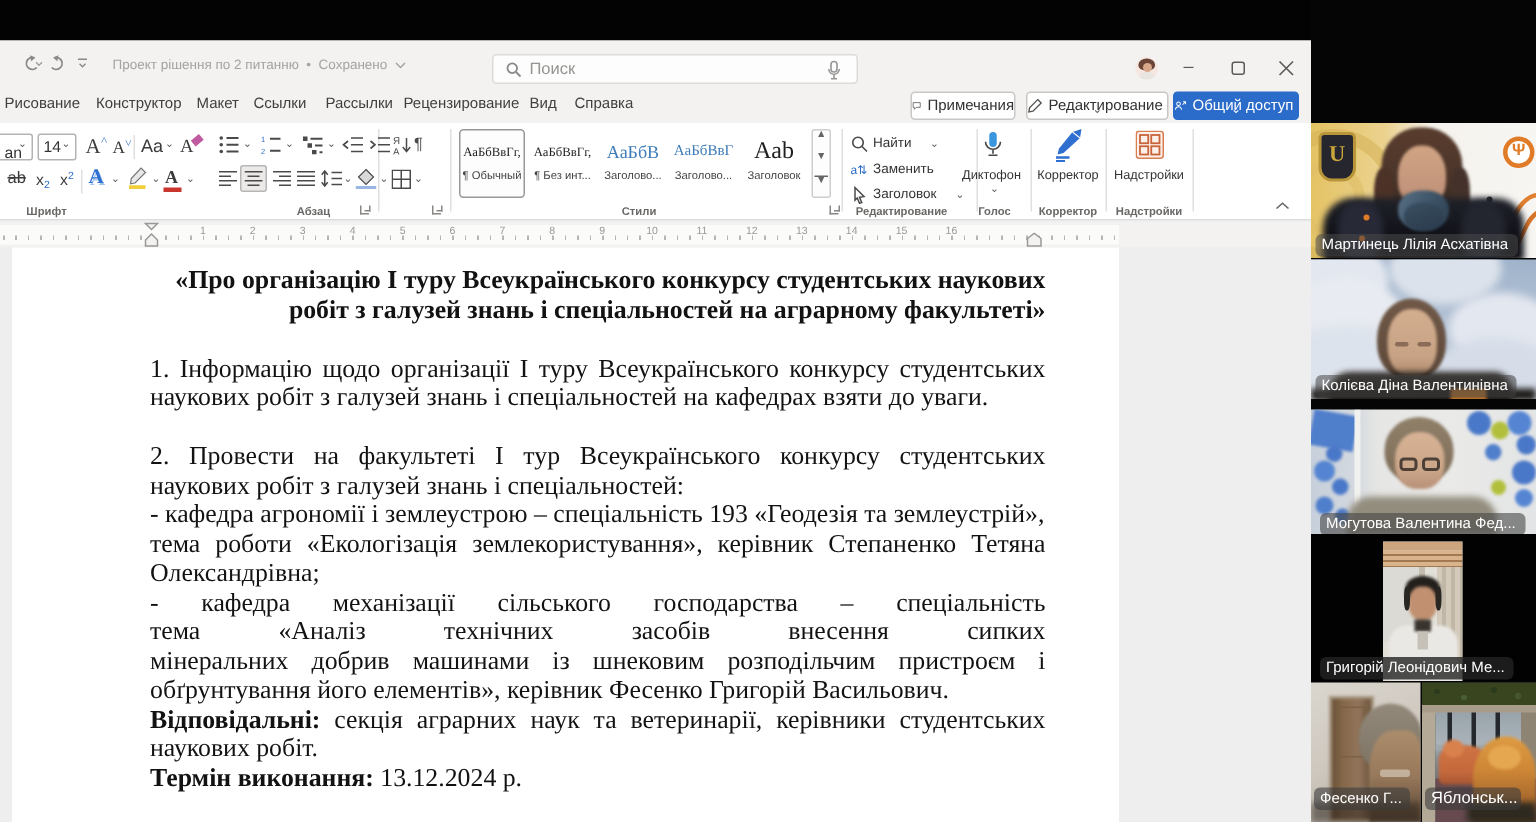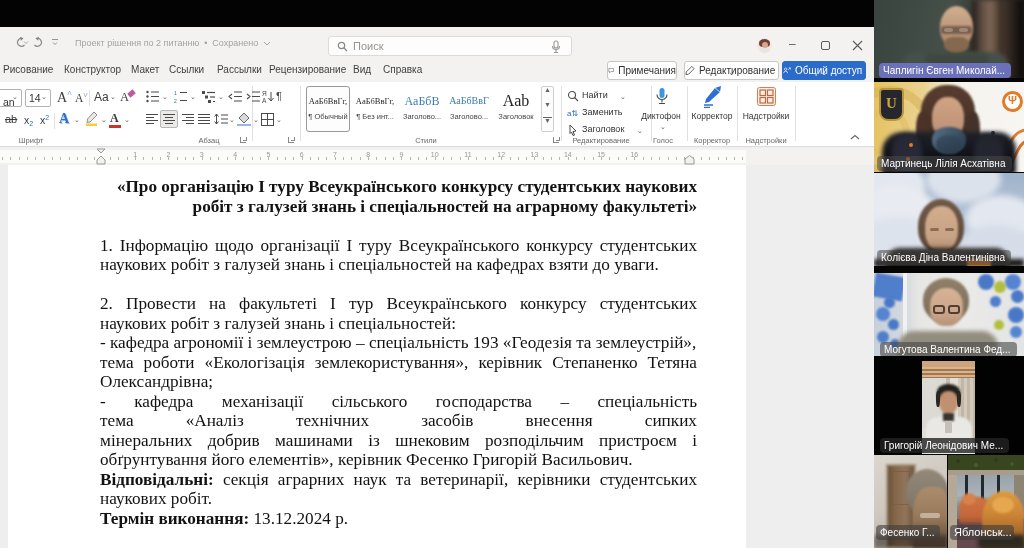--- a/index.html
+++ b/index.html
@@ -9,21 +9,21 @@
 #word { position:absolute; left:0; top:0; width:874px; height:548px; overflow:hidden; background:#efefef; }
 #blacktop { position:absolute; left:0; top:0; width:874px; height:27px; background:#030303; }
 #titlebar { position:absolute; left:0; top:27px; width:874px; height:31px; background:#f3f2f1; }
 #tabrow { position:absolute; left:0; top:58px; width:874px; height:24px; background:#f3f2f1; }
 #ribbon { position:absolute; left:0; top:82px; width:874px; height:65px; background:#ffffff; border-bottom:1px solid #dcdcdc; }
 #rulerrow { position:absolute; left:0; top:148px; width:874px; height:17px; background:#f3f2f1; }
 #canvas { position:absolute; left:0; top:165px; width:874px; height:383px; background:#eeeeee; }
 #page { position:absolute; left:8px; top:0px; width:738px; height:383px; background:#ffffff; }
 .tabs span { position:absolute; top:6px; font-size:10px; color:#3f3f3f; white-space:nowrap; }
 .rbtn { position:absolute; top:3px; height:19px; border:1px solid #c9c7c5; border-radius:3px; background:#fff; font-size:10px; color:#323130; display:flex; align-items:center; justify-content:center; white-space:nowrap; }
-.grplabel { position:absolute; top:54px; font-size:7.5px; color:#6a6866; text-align:center; white-space:nowrap; }
+.grplabel { position:absolute; top:54px; font-size:7.5px; color:#6a6866; text-align:center; white-space:nowrap;font-weight:bold; }
 .vsep { position:absolute; top:4px; height:55px; width:1px; background:#e2e0de; }
 .launcher { position:absolute; width:6px; height:6px; border-left:1px solid #8a8886; border-bottom:1px solid #8a8886; }
 .launcher:after { content:""; position:absolute; left:2px; top:0px; width:3px; height:3px; border-right:1px solid #8a8886; border-bottom:1px solid #8a8886; }
 .cbox { position:absolute; background:#fff; border:1px solid #b5b3b1; border-radius:2px; font-size:10.5px; color:#333; }
 .caret { position:absolute; width:7px; height:7px; color:#605e5c; font-size:7px; line-height:7px; }
 .caret:before { content:"\2304"; }
 .ic { position:absolute; }
 .stybox { position:absolute; top:4px; width:44px; height:46px; border:1px solid transparent; border-radius:3px; text-align:center; }
 .stybox .l1 { font-family:"Liberation Serif",serif; color:#1f1f1f; display:block; margin-top:7px; line-height:14px; white-space:nowrap; overflow:hidden; }
 .stybox .l2 { font-size:7.5px; color:#444; display:block; margin-top:4px; white-space:nowrap; overflow:hidden; }
@@ -325,32 +325,20 @@
           <span>сипких</span>
         </div>
         <div class="dlj" style="top:430.5px">мінеральних добрив машинами із шнековим розподільчим пристроєм і</div>
         <div class="dl" style="top:450.0px">обґрунтування його елементів», керівник Фесенко Григорій Васильович.</div>
         <div class="dlj" style="top:469.5px"><b>Відповідальні:</b> секція аграрних наук та ветеринарії, керівники студентських</div>
         <div class="dl" style="top:489.0px">наукових робіт.</div>
         <div class="dl" style="top:508.5px"><b>Термін виконання:</b> 13.12.2024 р.</div>
       </div>
 </div>
 <div id="sidebar">
-      <div class="tile" style="top:0;height:78px;background:linear-gradient(100deg,#39433f 0%,#465049 48%,#2e2d29 76%,#191714 100%)">
-<div class="abs blur2" style="left:98px;top:0;width:34px;height:78px;background:linear-gradient(90deg,#201c18 0%,#614f42 30%,#7d6656 55%,#443528 85%,#120f0c 100%)"></div>
-<div class="abs blur2" style="left:127px;top:0;width:23px;height:78px;background:linear-gradient(90deg,#4a3b32 0%,#251e19 55%,#0a0807 100%)"></div>
-<div class="abs blur2" style="left:28px;top:52px;width:106px;height:30px;border-radius:14px 14px 0 0;background:#46504a"></div>
-<div class="abs blur1" style="left:66px;top:6px;width:33px;height:42px;border-radius:50% 50% 46% 46%;background:linear-gradient(180deg,#cfae8e 0%,#bd977a 58%,#a5805f 100%)"></div>
-<div class="abs blur1" style="left:67px;top:26px;width:31px;height:8px;background:rgba(52,40,36,0.5);border-radius:3px"></div>
-<div class="abs" style="left:70px;top:28px;width:9px;height:4px;border-radius:2px;background:rgba(190,170,150,0.55)"></div>
-<div class="abs" style="left:85px;top:28px;width:9px;height:4px;border-radius:2px;background:rgba(190,170,150,0.55)"></div>
-<div class="abs blur1" style="left:70px;top:37px;width:25px;height:16px;border-radius:40% 40% 52% 52%;background:#84694f"></div>
-<div class="abs blur2" style="left:52px;top:54px;width:62px;height:24px;background:#3e4840"></div>
-<div class="nlabel" style="left:5px;top:63px;width:132px;background:rgba(110,115,192,0.95)">Чаплигін Євген Миколай...</div>
-</div>
       <div class="tile" style="top:82px;height:90px;background:linear-gradient(94deg,#e4c262 0%,#ebd28f 32%,#f5f2ec 52%,#f7f6f3 100%)">
 <div class="abs" style="left:-30px;top:4px;width:90px;height:90px;border-radius:50%;border:9px solid rgba(211,176,86,0.55)"></div>
 <div class="abs" style="left:-14px;top:26px;width:50px;height:50px;border-radius:50%;border:7px solid rgba(222,190,105,0.65)"></div>
 <div class="abs" style="left:5px;top:6px;width:25px;height:33px;border-radius:4px 4px 9px 9px;background:#26262e;border:2px solid #b9953a"></div>
 <span class="abs" style="left:12px;top:13px;font-size:15px;font-weight:bold;color:#c9a53c;font-family:'Liberation Serif',serif">U</span>
 <div class="abs" style="left:128px;top:9px;width:21px;height:21px;border-radius:50%;background:#fff;border:3.5px solid #e07b28"></div>
 <span class="abs" style="left:134px;top:12px;font-size:11px;color:#e07b28;font-weight:bold">Ψ</span>
 <div class="abs" style="left:133px;top:46px;width:30px;height:44px;border-radius:50% 0 0 0;border-left:3px solid #e08030;border-top:3px solid #e08030;transform:rotate(18deg)"></div>
 <div class="abs" style="left:141px;top:55px;width:22px;height:36px;border-radius:50% 0 0 0;border-left:3px solid #d6752a;border-top:3px solid #d6752a;transform:rotate(26deg)"></div>
 <div class="abs" style="left:117px;top:49px;width:4px;height:4px;border-radius:50%;background:#2a2a2a"></div>

